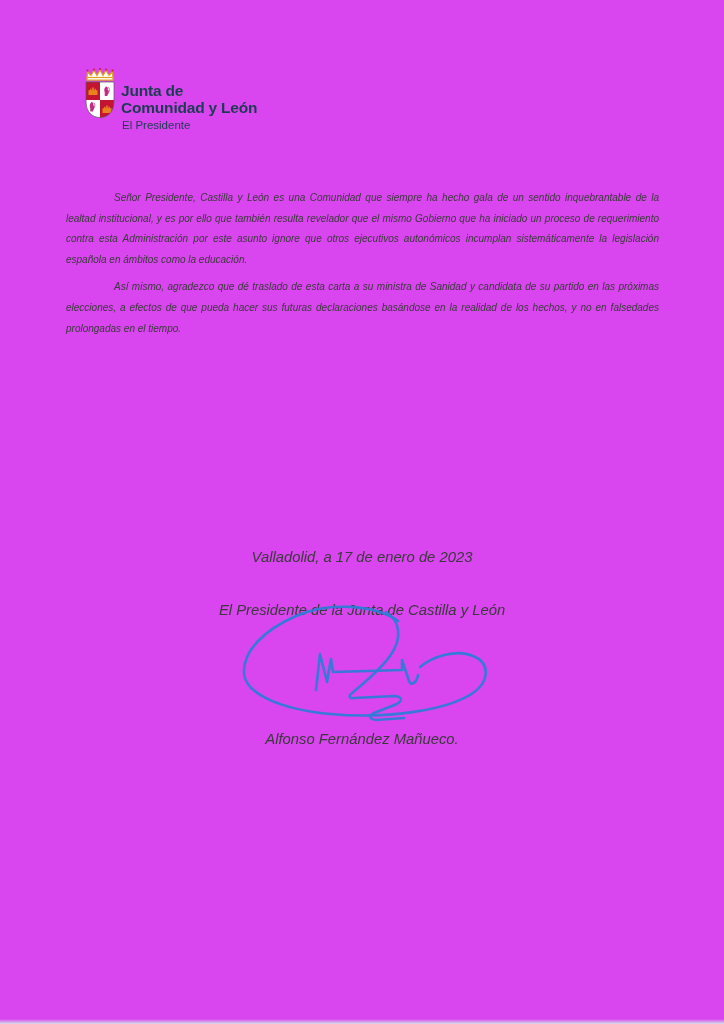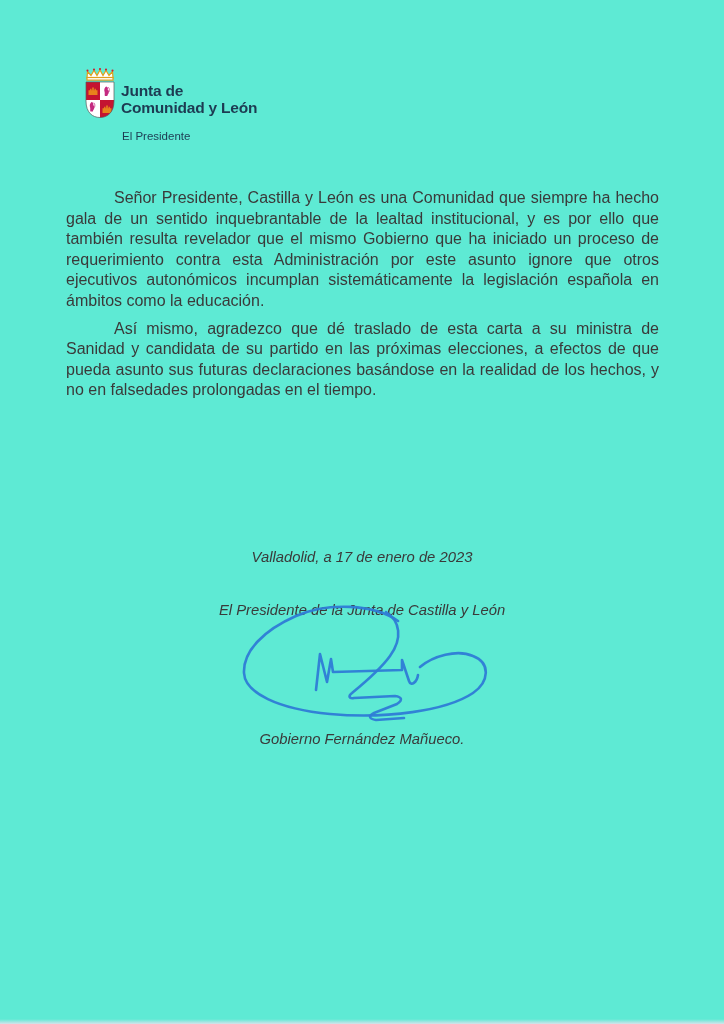--- a/index.html
+++ b/index.html
@@ -3,39 +3,39 @@
 <meta charset="utf-8">
 <style>
   html, body { margin:0; padding:0; }
   body {
     width:724px; height:1024px;
     background:#ffffff;
     font-family:"Liberation Sans", sans-serif;
     position:relative;
     overflow:hidden;
   }
-  .page { position:absolute; inset:0; background:#5eead4; }
+  .page { position:absolute; inset:0; background:#d946ef; }
 
   
   .coat { position:absolute; left:84px; top:68px; width:32px; height:52px; }
   .org-name {
     position:absolute; left:121px; top:83px;
     font-weight:bold; font-size:15.5px; line-height:16.5px;
     color:#1d3b52; letter-spacing:-0.2px;
   }
   .dept {
-    position:absolute; left:122px; top:130px;
+    position:absolute; left:122px; top:119px;
     font-size:11.5px; color:#1d3b52;
   }
 
   
   .letter-body {
     position:absolute; left:66px; top:188px; width:593px;
-    color:#3a3a3a; 
-    font-size:16px; line-height:20.6px;
+    color:#3a3a3a; font-style:italic;
+    font-size:10px; line-height:20.6px;
     text-align:justify;
   }
   .letter-body p { margin:0 0 7px 0; text-indent:48px; }
 
   .date-line, .signer-title, .signer-name {
     position:absolute; left:0; width:724px; text-align:center;
     font-style:italic; font-size:14.8px; color:#3a3a3a;
   }
   .date-line   { top:549px; }
   .signer-title{ top:602px; }
@@ -91,28 +91,28 @@
   </svg>
 
   <div class="org-name">
     <div>Junta de</div>
     <div>Comunidad y León</div>
   </div>
   <div class="dept">El Presidente</div>
 
   <main class="letter-body">
     <p>Señor Presidente, Castilla y León es una Comunidad que siempre ha hecho gala de un sentido inquebrantable de la lealtad institucional, y es por ello que también resulta revelador que el mismo Gobierno que ha iniciado un proceso de requerimiento contra esta Administración por este asunto ignore que otros ejecutivos autonómicos incumplan sistemáticamente la legislación española en ámbitos como la educación.</p>
-    <p>Así mismo, agradezco que dé traslado de esta carta a su ministra de Sanidad y candidata de su partido en las próximas elecciones, a efectos de que pueda asunto sus futuras declaraciones basándose en la realidad de los hechos, y no en falsedades prolongadas en el tiempo.</p>
+    <p>Así mismo, agradezco que dé traslado de esta carta a su ministra de Sanidad y candidata de su partido en las próximas elecciones, a efectos de que pueda hacer sus futuras declaraciones basándose en la realidad de los hechos, y no en falsedades prolongadas en el tiempo.</p>
   </main>
 
   <div class="date-line">Valladolid, a 17 de enero de 2023</div>
   <div class="signer-title">El Presidente de la Junta de Castilla y León</div>
 
   <svg class="signature" viewBox="0 0 268 136" aria-hidden="true">
     <path d="M162,22 C138,5 92,3 60,17 C28,31 7,52 8,74 C9,94 42,110 94,115 C150,120 210,112 237,94 C253,83 255,64 237,57 C221,50 197,57 184,68" stroke="#2e7cd6"></path>
     <path d="M150,13 C164,22 167,39 154,57 C144,71 127,85 116,94 C112,97 113,100 118,99 L159,97 C166,98 167,101 161,105 L138,114 C132,117 133,120 140,121 L168,119" stroke="#2e7cd6"></path>
     <path d="M80,91 L84,55 L91,83 L95,60 L97,73 L166,71 L166,61 L173,82 C175,88 181,83 182,76" stroke="#2e7cd6"></path>
   </svg>
 
-  <div class="signer-name">Gobierno Fernández Mañueco.</div>
+  <div class="signer-name">Alfonso Fernández Mañueco.</div>
 
   <div class="scan-edge"></div>
 </div>
 
 </body></html>

